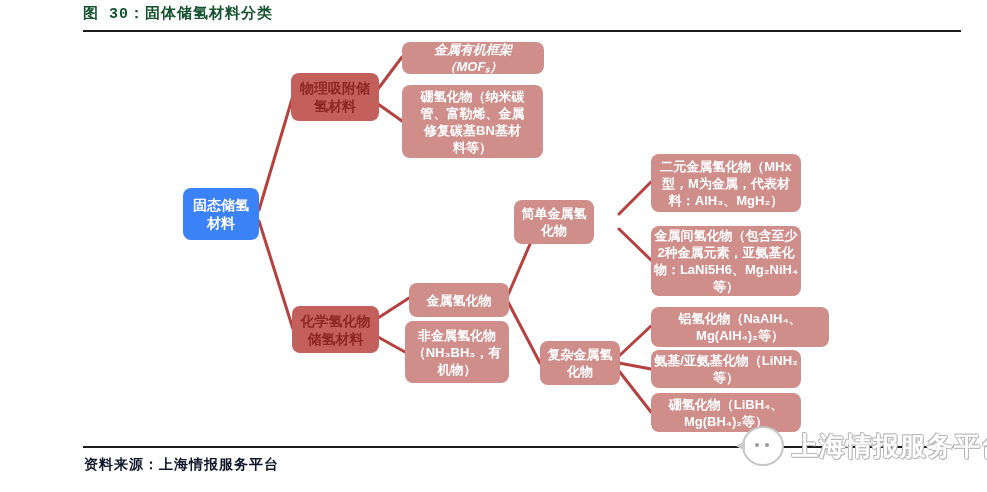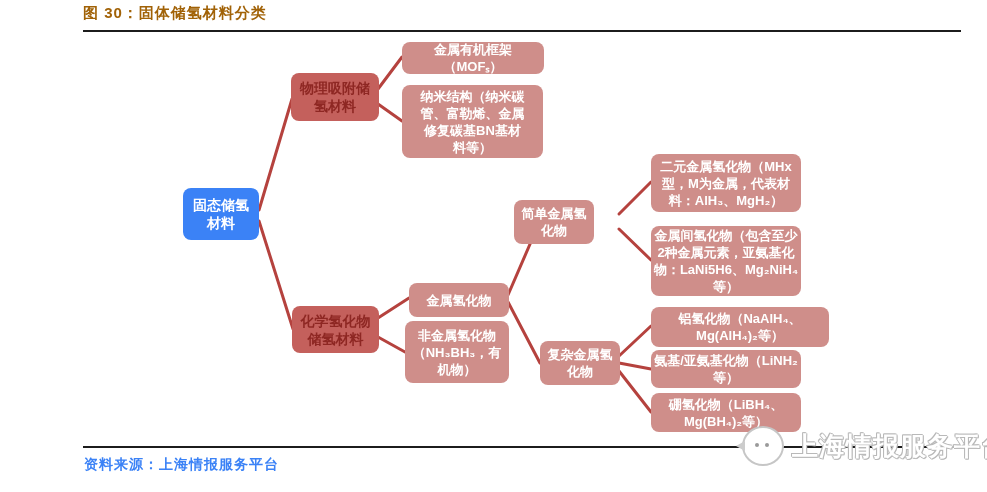--- a/index.html
+++ b/index.html
@@ -1,41 +1,41 @@
 <!DOCTYPE html>
 <html><head>
 <meta charset="utf-8">
 <style>
   html,body{margin:0;padding:0;background:#ffffff;}
   .canvas{
     position:relative;width:987px;height:492px;background:#ffffff;overflow:hidden;
     font-family:"Liberation Sans",sans-serif;
   }
   .fig-title{
-    position:absolute;left:83px;top:4px;font-size:15px;font-weight:bold;color:#a16207;
-    font-family:Liberation Sans, sans-serif;letter-spacing:1px;
+    position:absolute;left:83px;top:4px;font-size:15px;font-weight:bold;color:#14532d;
+    font-family:Liberation Mono, monospace;letter-spacing:1px;
   }
   .rule-top{position:absolute;left:83px;top:30px;width:878px;height:1.5px;background:#1c1c1c;}
   .rule-bottom{position:absolute;left:83px;top:446px;width:878px;height:2px;background:#1c1c1c;z-index:1;}
   .source-note{
-    position:absolute;left:84px;top:456px;font-size:14px;font-weight:bold;color:#3b82f6;letter-spacing:1px;
+    position:absolute;left:84px;top:456px;font-size:14px;font-weight:bold;color:#0f172a;letter-spacing:1px;
   }
   svg.connectors{position:absolute;left:0;top:0;z-index:2;}
   .node{
     position:absolute;z-index:3;box-sizing:border-box;border-radius:8px;
     display:flex;align-items:center;justify-content:center;text-align:center;
     background:#cf8e8a;color:#ffffff;font-weight:bold;font-size:13px;line-height:17px;
     padding:2px;
   }
   .node.root{background:#3b82f6;color:#ffffff;font-size:14px;line-height:18px;padding:0 7px;}
   .node.branch{background:#c4605c;color:#8e2723;font-size:14px;line-height:18px;}
   #n-root{left:183px;top:188px;width:76px;height:52px;}
   #n-physical{left:291px;top:73px;width:88px;height:48px;padding:0 4px;}
   #n-chemical{left:292px;top:306px;width:87px;height:47px;padding:0 4px;}
-  #n-mof{left:402px;top:42px;width:142px;height:32px;padding:0 14px;}
+  #n-mof{left:402px;top:42px;width:142px;height:32px;padding:0 14px;font-style:italic;}
   #n-nano{left:402px;top:85px;width:141px;height:73px;padding:0 16px;}
   #n-metal{left:409px;top:283px;width:100px;height:34px;}
   #n-nonmetal{left:405px;top:321px;width:104px;height:62px;}
   #n-simple{left:514px;top:200px;width:80px;height:44px;}
   #n-complex{left:540px;top:341px;width:80px;height:44px;}
   #n-binary{left:651px;top:154px;width:150px;height:58px;}
   #n-inter{left:651px;top:226px;width:150px;height:70px;}
   #n-alanate{left:651px;top:307px;width:178px;height:40px;}
   #n-amide{left:651px;top:350px;width:150px;height:38px;}
   #n-boro{left:651px;top:393px;width:150px;height:39px;}
@@ -82,21 +82,21 @@
       <line x1="619" y1="371" x2="651" y2="412"></line>
     </g>
   </svg>
 
   <div id="n-root" class="node root">固态储氢材料</div>
 
   <div id="n-physical" class="node branch">物理吸附储氢材料</div>
   <div id="n-chemical" class="node branch">化学氢化物储氢材料</div>
 
   <div id="n-mof" class="node">金属有机框架（MOFₛ）</div>
-  <div id="n-nano" class="node">纳米结构（纳米碳管、富勒烯、金属修复碳基BN基材料等）</div>
+  <div id="n-nano" class="node">硼氢化物（纳米碳管、富勒烯、金属修复碳基BN基材料等）</div>
   <div id="n-metal" class="node">金属氢化物</div>
   <div id="n-nonmetal" class="node">非金属氢化物（NH₃BH₃，有机物）</div>
 
   <div id="n-simple" class="node">简单金属氢化物</div>
   <div id="n-complex" class="node">复杂金属氢化物</div>
 
   <div id="n-binary" class="node">二元金属氢化物（MHx型，M为金属，代表材料：AlH₃、MgH₂）</div>
   <div id="n-inter" class="node">金属间氢化物（包含至少2种金属元素，亚氨基化物：LaNi5H6、Mg₂NiH₄等）</div>
   <div id="n-alanate" class="node">铝氢化物（NaAlH₄、Mg(AlH₄)₂等）</div>
   <div id="n-amide" class="node">氨基/亚氨基化物（LiNH₂等）</div>

